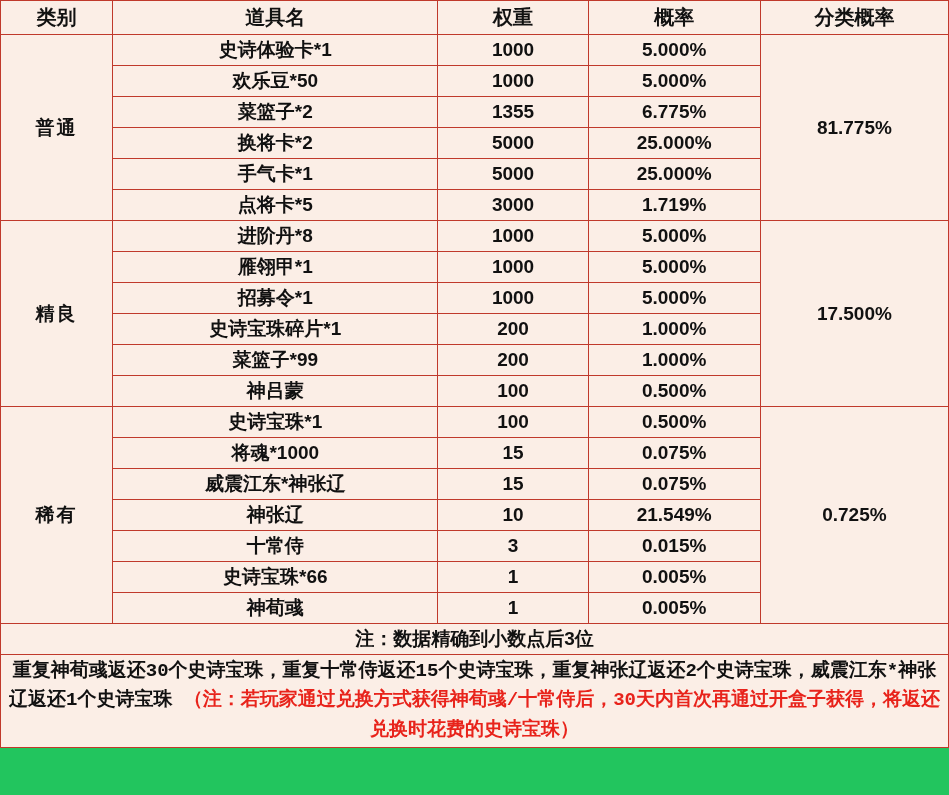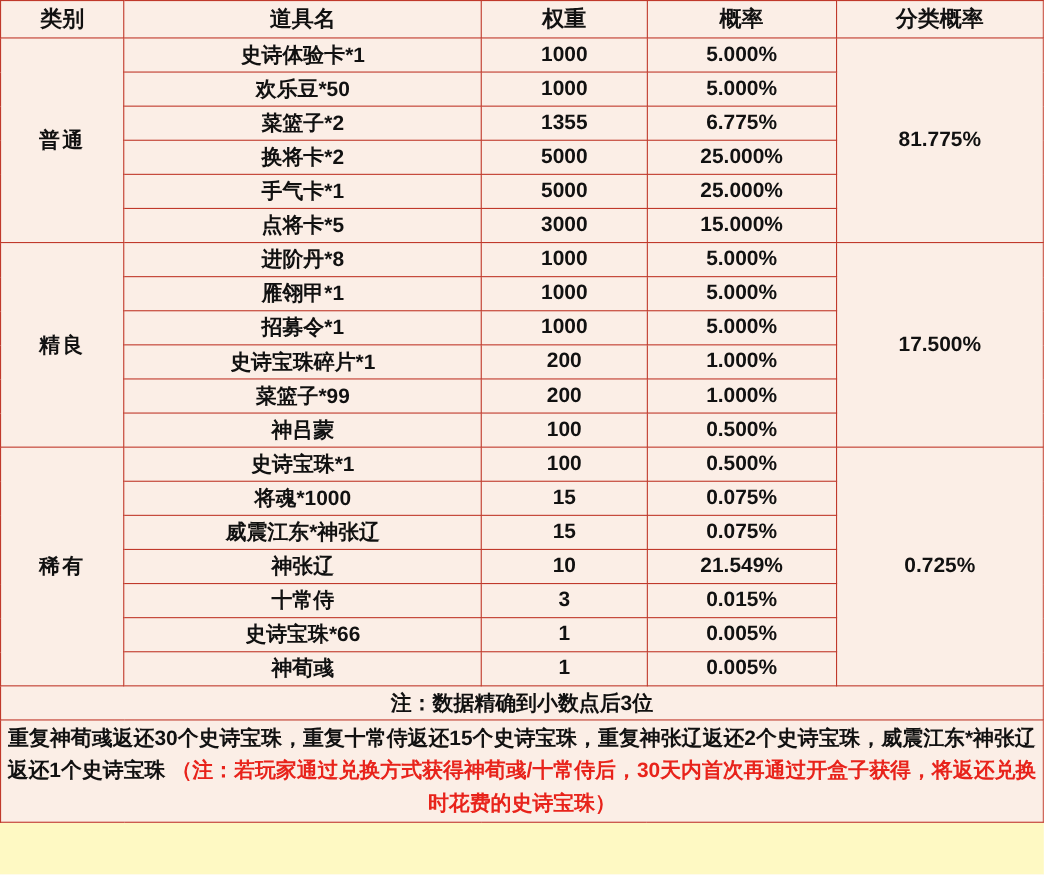--- a/index.html
+++ b/index.html
@@ -8,21 +8,21 @@
     background: #ffffff;
   }
   body {
     font-family: "Liberation Sans", "DejaVu Sans", sans-serif;
     color: #111111;
   }
   #page {
     width: 949px;
     height: 795px;
     box-sizing: border-box;
-    background: #fef9c3;
+    background: #22c55e;
     position: relative;
     overflow: hidden;
   }
   table.droptable {
     border-collapse: collapse;
     table-layout: fixed;
     width: 949px;
     background: #fbeee6;
   }
   table.droptable td, table.droptable th {
@@ -61,20 +61,21 @@
     padding: 6px 8px;
     height: 38px;
   }
   td.longnote-cell {
     text-align: left;
     font-size: 20px;
     font-weight: bold;
     line-height: 1.55;
     padding: 8px 8px 10px 8px;
     height: 118px;
+    font-family: Liberation Mono, monospace;
   }
   .red-text {
     color: #e8231b;
   }
 </style>
 </head>
 <body>
 
 <div id="page">
   <table class="droptable">
@@ -119,21 +120,21 @@
         <td>25.000%</td>
       </tr>
       <tr>
         <td>手气卡*1</td>
         <td>5000</td>
         <td>25.000%</td>
       </tr>
       <tr>
         <td>点将卡*5</td>
         <td>3000</td>
-        <td>15.000%</td>
+        <td>1.719%</td>
       </tr>
 
       <tr>
         <td class="cat-cell" rowspan="6">精良</td>
         <td>进阶丹*8</td>
         <td>1000</td>
         <td>5.000%</td>
         <td class="catprob-cell" rowspan="6">17.500%</td>
       </tr>
       <tr>

